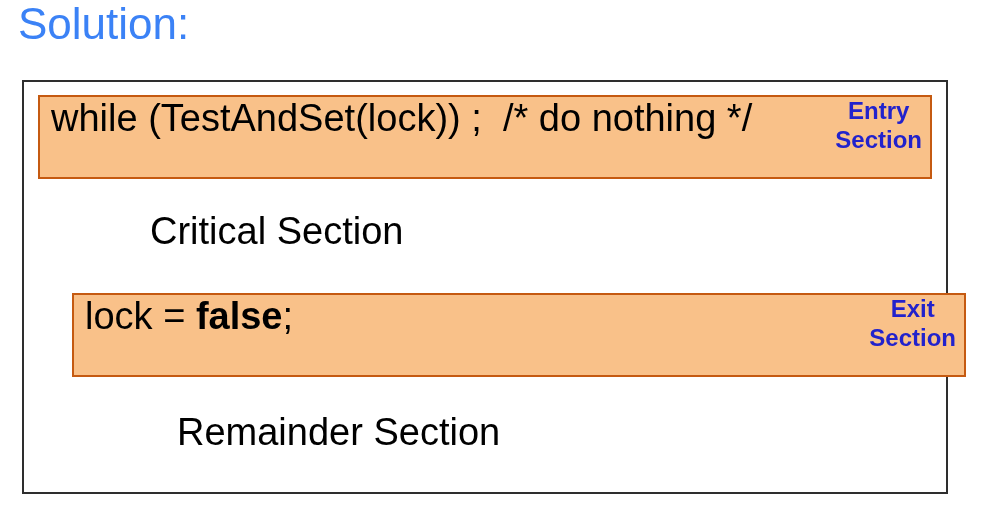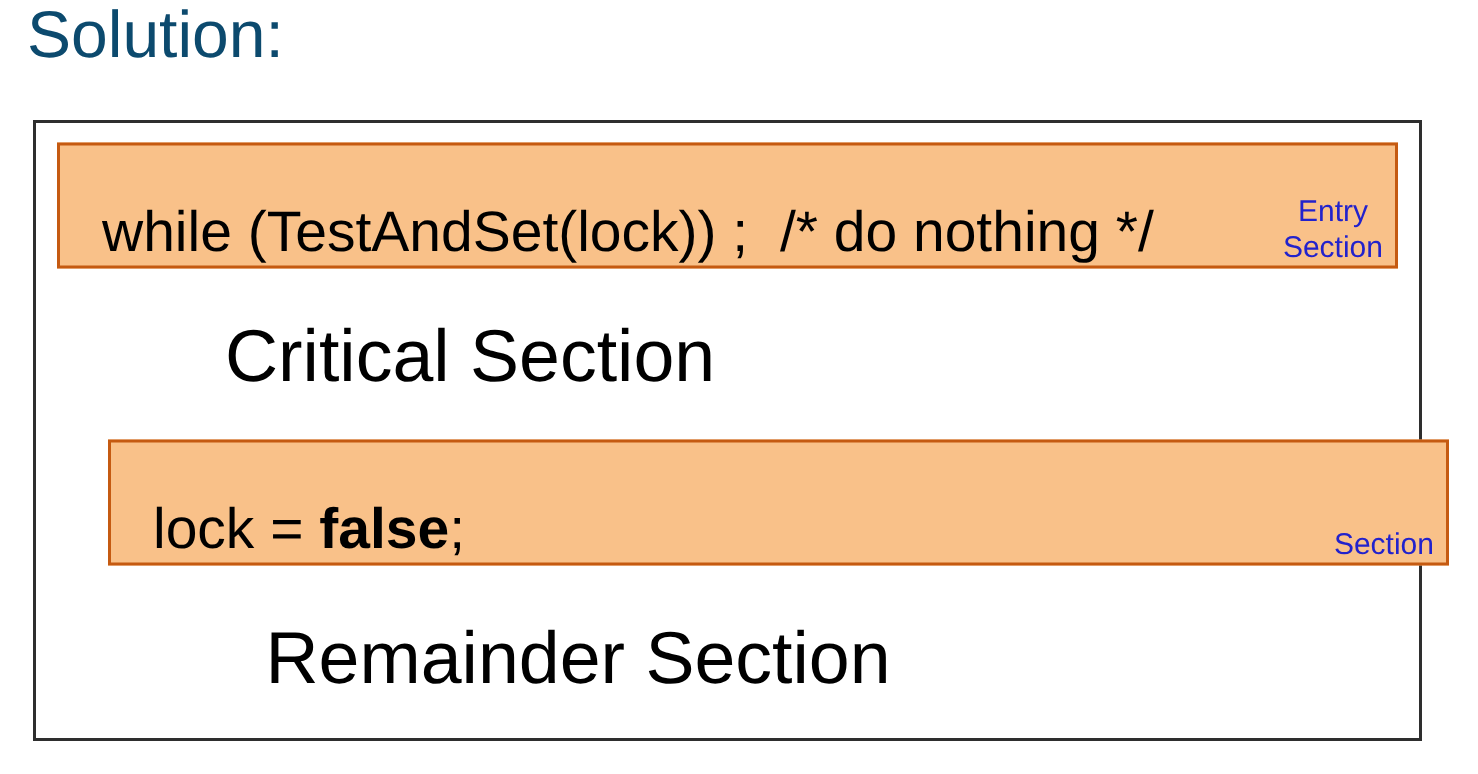--- a/index.html
+++ b/index.html
@@ -16,63 +16,63 @@
     overflow: hidden;
   }
   .title {
     position: absolute;
     left: 18px;
     top: 0px;
     margin: 0;
     font-size: 44px;
     font-weight: 400;
     line-height: 1.1;
-    color: #0c4a6e;
+    color: #3b82f6;
   }
   .outer-box {
     position: absolute;
     left: 22px;
     top: 80px;
     width: 922px;
     height: 410px;
     border: 2px solid #2e2e2e;
     background: #ffffff;
   }
   .orange-box {
     position: absolute;
     left: 14px;
     width: 894px;
     height: 84px;
     box-sizing: border-box;
     background: #F9C189;
     border: 2px solid #C55A11;
     display: flex;
-    align-items: flex-end;
+    align-items: flex-start;
     justify-content: space-between;
-    padding: 0 8px 0 28px;
+    padding: 0 8px 0 11px;
   }
   .entry-box { top: 13px; }
   .exit-box  { top: 211px; margin-left: 34px; }
   .code {
     font-size: 38px;
     color: #000000;
     white-space: pre;
   }
   .code-bold { font-weight: bold; }
   .side-label {
-    font-size: 20px;
-    font-weight: normal;
+    font-size: 24px;
+    font-weight: bold;
     color: #2222CC;
     text-align: center;
     line-height: 1.2;
     flex: none;
   }
   .section-text {
     position: absolute;
-    font-size: 49px;
+    font-size: 38px;
     color: #000000;
     white-space: pre;
   }
   .critical-text  { left: 126px; top: 128px; }
   .remainder-text { left: 119px; top: 329px; margin-left: 34px; }
 </style>
 </head>
 <body>
 
 <div class="canvas">
@@ -87,20 +87,21 @@
         <div>Entry</div>
         <div>Section</div>
       </span>
     </div>
 
     <div class="section-text critical-text">Critical Section</div>
 
     <div class="orange-box exit-box">
       <span class="code"><span>lock = </span><span class="code-bold">false</span><span>;</span></span>
       <span class="side-label">
+        <div>Exit</div>
         <div>Section</div>
       </span>
     </div>
 
     <div class="section-text remainder-text">Remainder Section</div>
 
   </div>
 </div>
 
 </body></html>

